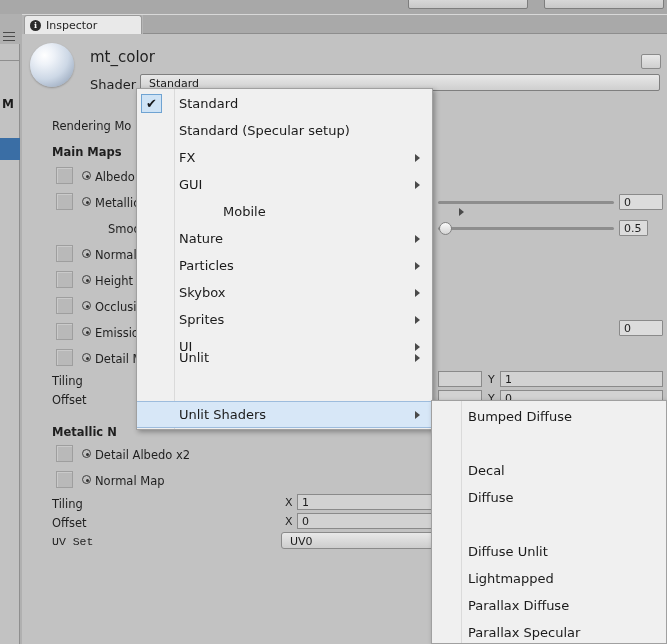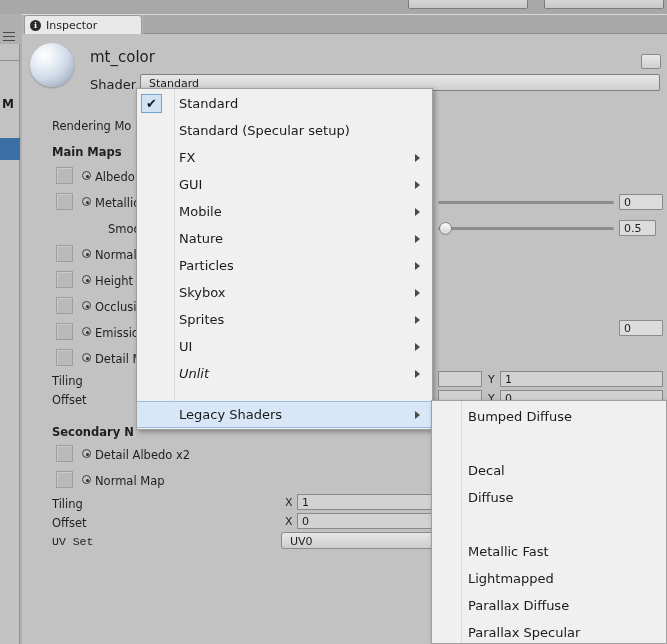--- a/index.html
+++ b/index.html
@@ -317,42 +317,42 @@
       <div class="dot-icon" style="left:60px; top:293px;"></div>
       <div class="row-label" style="left:73px; top:292px;">Emission</div>
 
       <div class="swatch" style="top:315px;"></div>
       <div class="dot-icon" style="left:60px; top:319px;"></div>
       <div class="row-label" style="left:73px; top:318px;">Detail Ma</div>
 
       <div class="row-label" style="top:340px;">Tiling</div>
       <div class="row-label" style="top:359px;">Offset</div>
 
-      <div class="row-label bold" style="top:391px;">Secondary N</div>
+      <div class="row-label bold" style="top:391px;">Metallic N</div>
 
       <div class="swatch" style="top:411px;"></div>
       <div class="dot-icon" style="left:60px; top:415px;"></div>
       <div class="row-label" style="left:73px; top:414px;">Detail Albedo x2</div>
 
       <div class="swatch" style="top:437px;"></div>
       <div class="dot-icon" style="left:60px; top:441px;"></div>
       <div class="row-label" style="left:73px; top:440px;">Normal Map</div>
 
       <div class="row-label" style="top:463px;">Tiling</div>
       <div class="row-label" style="top:482px;">Offset</div>
       <div class="row-label" style="top:501px;font-family:Liberation Mono, monospace;">UV Set</div>
 
       <div class="slider-track" style="left:416px; top:167px; width:176px;"></div>
       <div class="numfield" style="left:597px; top:160px; width:44px;">
         <span>0</span>
       </div>
 
       <div class="slider-track" style="left:416px; top:193px; width:176px;"></div>
       <div class="slider-knob" style="left:417px; top:188px;"></div>
-      <div class="numfield" style="left:597px; top:186px; width:37px;">
+      <div class="numfield" style="left:597px; top:186px; width:29px;">
         <span>0.5</span>
       </div>
 
       <div class="numfield" style="left:597px; top:286px; width:44px;">
         <span>0</span>
       </div>
 
       <div class="vecfield" style="left:416px; top:337px; width:44px;"></div>
       <div class="axis-label" style="left:466px; top:339px;">Y</div>
       <div class="vecinput" style="left:478px; top:337px; width:163px;">
@@ -397,21 +397,21 @@
     <div class="menu-item" style="top:55px;">
       <div class="mi-text">FX</div>
       <div class="arrow"></div>
     </div>
 
     <div class="menu-item" style="top:82px;">
       <div class="mi-text">GUI</div>
       <div class="arrow"></div>
     </div>
 
-    <div class="menu-item" style="top:109px;">
+    <div class="menu-item" style="top:109px;margin-left:44px;">
       <div class="mi-text">Mobile</div>
       <div class="arrow"></div>
     </div>
 
     <div class="menu-item" style="top:136px;">
       <div class="mi-text">Nature</div>
       <div class="arrow"></div>
     </div>
 
     <div class="menu-item" style="top:163px;">
@@ -427,45 +427,45 @@
     <div class="menu-item" style="top:217px;">
       <div class="mi-text">Sprites</div>
       <div class="arrow"></div>
     </div>
 
     <div class="menu-item" style="top:244px;">
       <div class="mi-text">UI</div>
       <div class="arrow"></div>
     </div>
 
-    <div class="menu-item" style="top:271px;font-style:italic;">
+    <div class="menu-item" style="top:255px;">
       <div class="mi-text">Unlit</div>
       <div class="arrow"></div>
     </div>
 
     <div class="menu-item sel" style="top:312px;">
-      <div class="mi-text">Legacy Shaders</div>
+      <div class="mi-text">Unlit Shaders</div>
       <div class="arrow"></div>
     </div>
   </div>
 
   <div class="menu menu-sub">
     <div class="sub-gutter"></div>
 
     <div class="menu-item" style="top:2px;">
       <div class="mi-text">Bumped Diffuse</div>
     </div>
     <div class="menu-item" style="top:56px;">
       <div class="mi-text">Decal</div>
     </div>
     <div class="menu-item" style="top:83px;">
       <div class="mi-text">Diffuse</div>
     </div>
     <div class="menu-item" style="top:137px;">
-      <div class="mi-text">Metallic Fast</div>
+      <div class="mi-text">Diffuse Unlit</div>
     </div>
     <div class="menu-item" style="top:164px;">
       <div class="mi-text">Lightmapped</div>
     </div>
     <div class="menu-item" style="top:191px;">
       <div class="mi-text">Parallax Diffuse</div>
     </div>
     <div class="menu-item" style="top:218px;">
       <div class="mi-text">Parallax Specular</div>
     </div>

